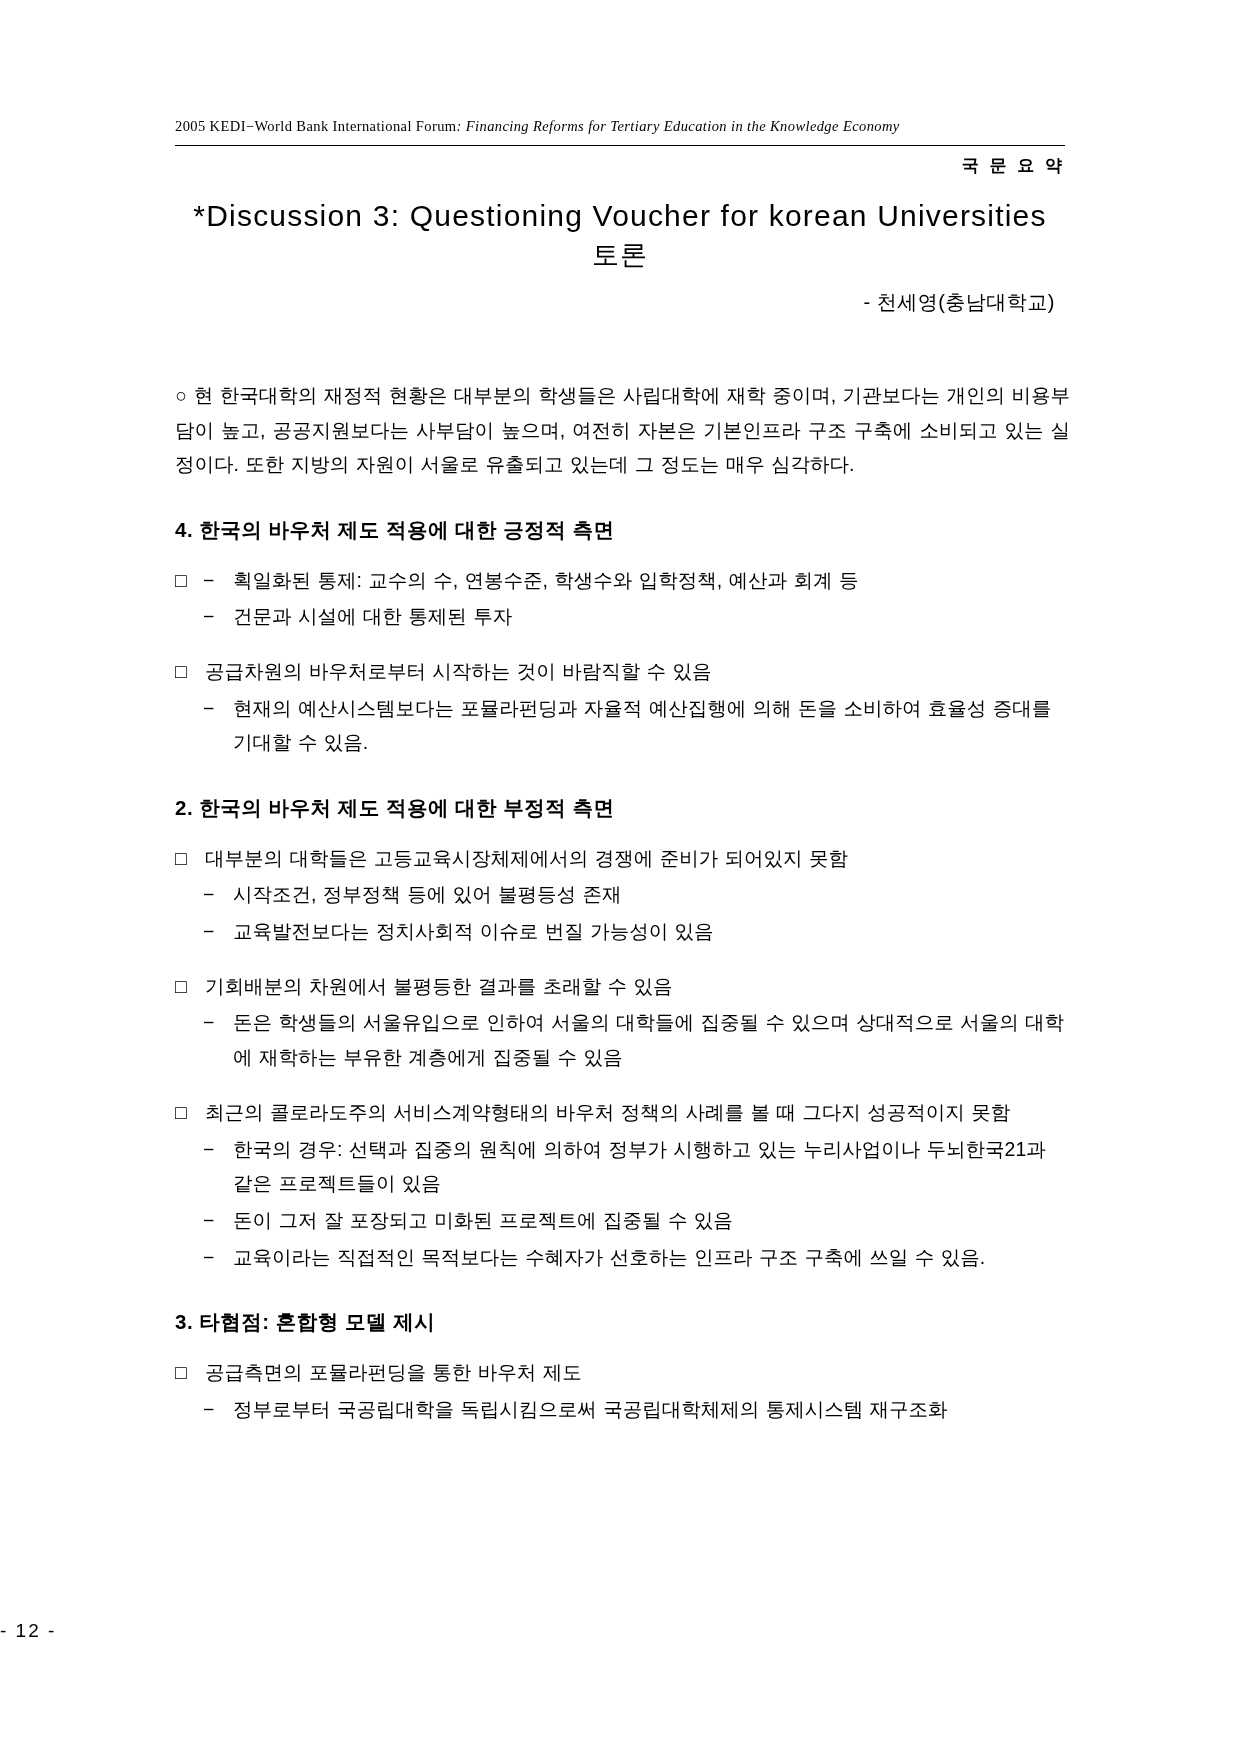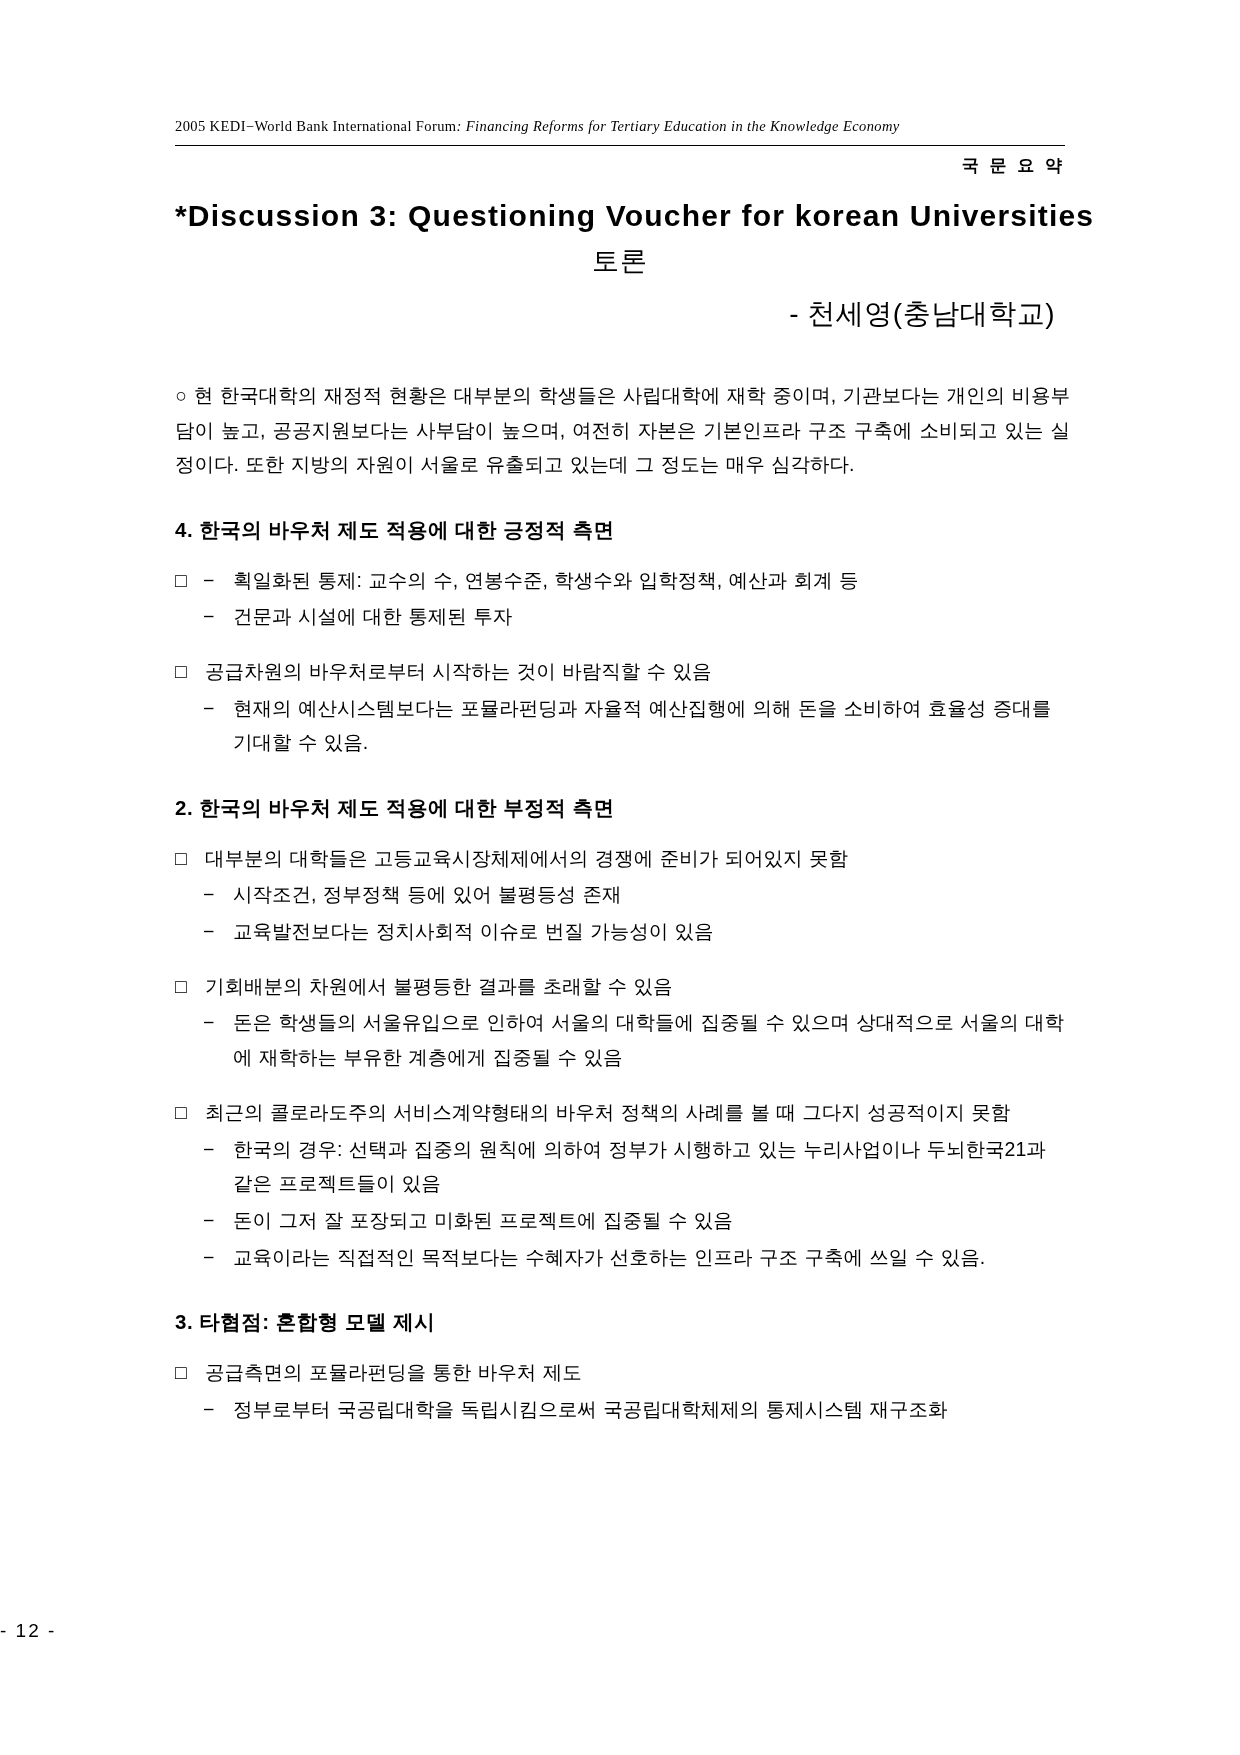--- a/index.html
+++ b/index.html
@@ -58,34 +58,32 @@
   .title-block {
     position: absolute;
     left: 175px;
     top: 196px;
     width: 890px;
     text-align: center;
   }
   .doc-title {
     font-size: 30px;
     letter-spacing: 1.2px;
-    font-weight: 700;
+    font-weight: 400;
     line-height: 1.35;
     white-space: nowrap;
-    text-align: right;
   }
   .doc-subtitle {
     font-size: 27px;
     letter-spacing: 1px;
-    margin-top: 6px;
     font-weight: 400;
   }
   .author {
     margin-top: 16px;
-    font-size: 28px;
+    font-size: 20px;
     letter-spacing: 0.5px;
     text-align: right;
     padding-right: 10px;
   }
 
   
   .content {
     position: absolute;
     left: 175px;
     top: 378px;

